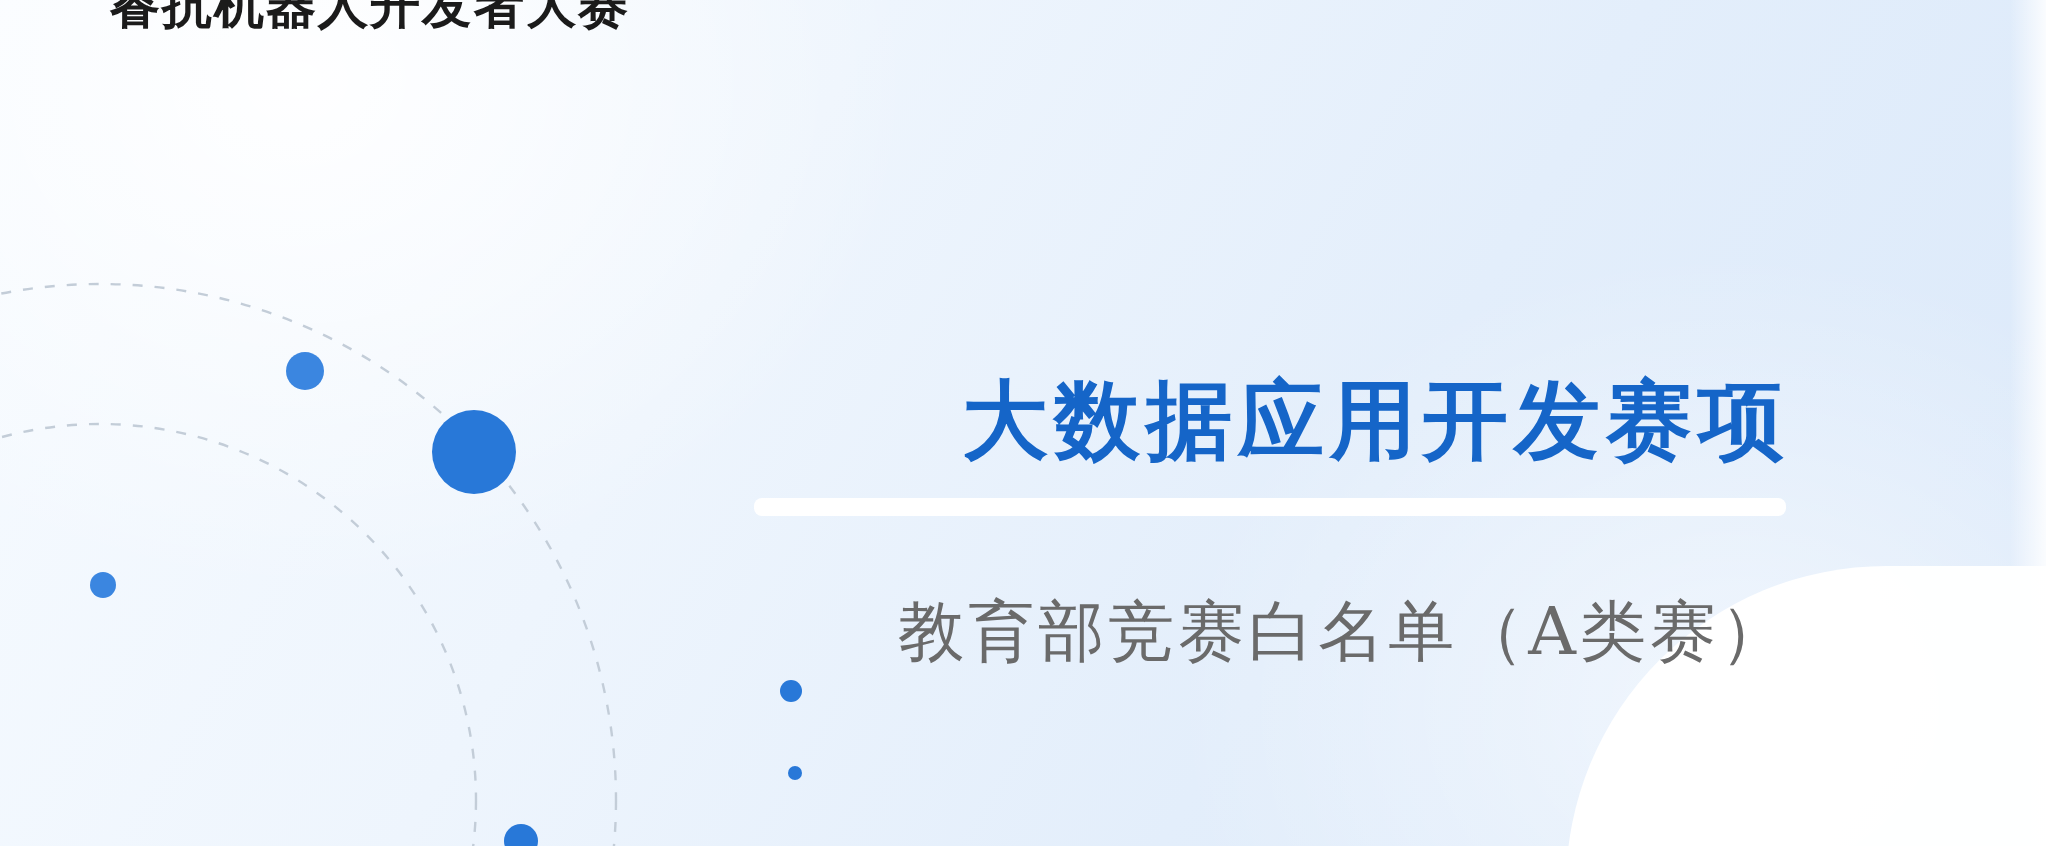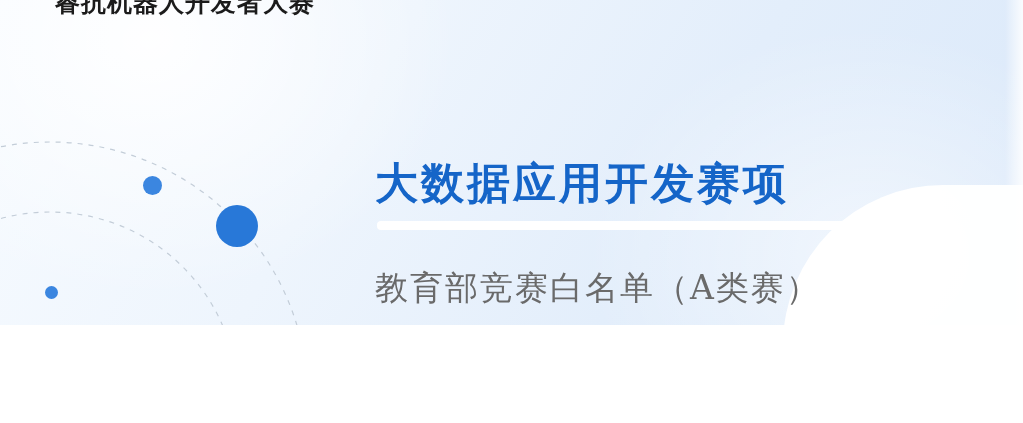--- a/index.html
+++ b/index.html
@@ -9,21 +9,21 @@
   body {
     width: 1023px;
     height: 423px;
     overflow: hidden;
     font-family: "Liberation Sans", sans-serif;
     background: #ffffff;
   }
   .slide {
     position: relative;
     width: 1023px;
-    height: 325px;
+    height: 423px;
     overflow: hidden;
     background: linear-gradient(120deg, #f7fbff 0%, #eef5fd 35%, #e3eefb 65%, #dbe9fa 100%);
   }
   
   .glow-tl {
     position: absolute;
     left: -160px;
     top: -220px;
     width: 620px;
     height: 520px;
@@ -90,23 +90,23 @@
     top: 0;
     width: 18px;
     height: 423px;
     background: linear-gradient(90deg, rgba(255,255,255,0) 0%, rgba(255,255,255,0.85) 100%);
   }
 
   
   .title-block {
     position: absolute;
     left: 375px;
-    top: 160px;
+    top: 188px;
     width: 520px;
-    text-align: left;
+    text-align: right;
   }
   .main-title {
     font-family: "DejaVu Serif", "Liberation Serif", serif;
     font-size: 43px;
     font-weight: bold;
     color: #1565c8;
     letter-spacing: 3px;
     line-height: 1.1;
     margin: 0;
     white-space: nowrap;

